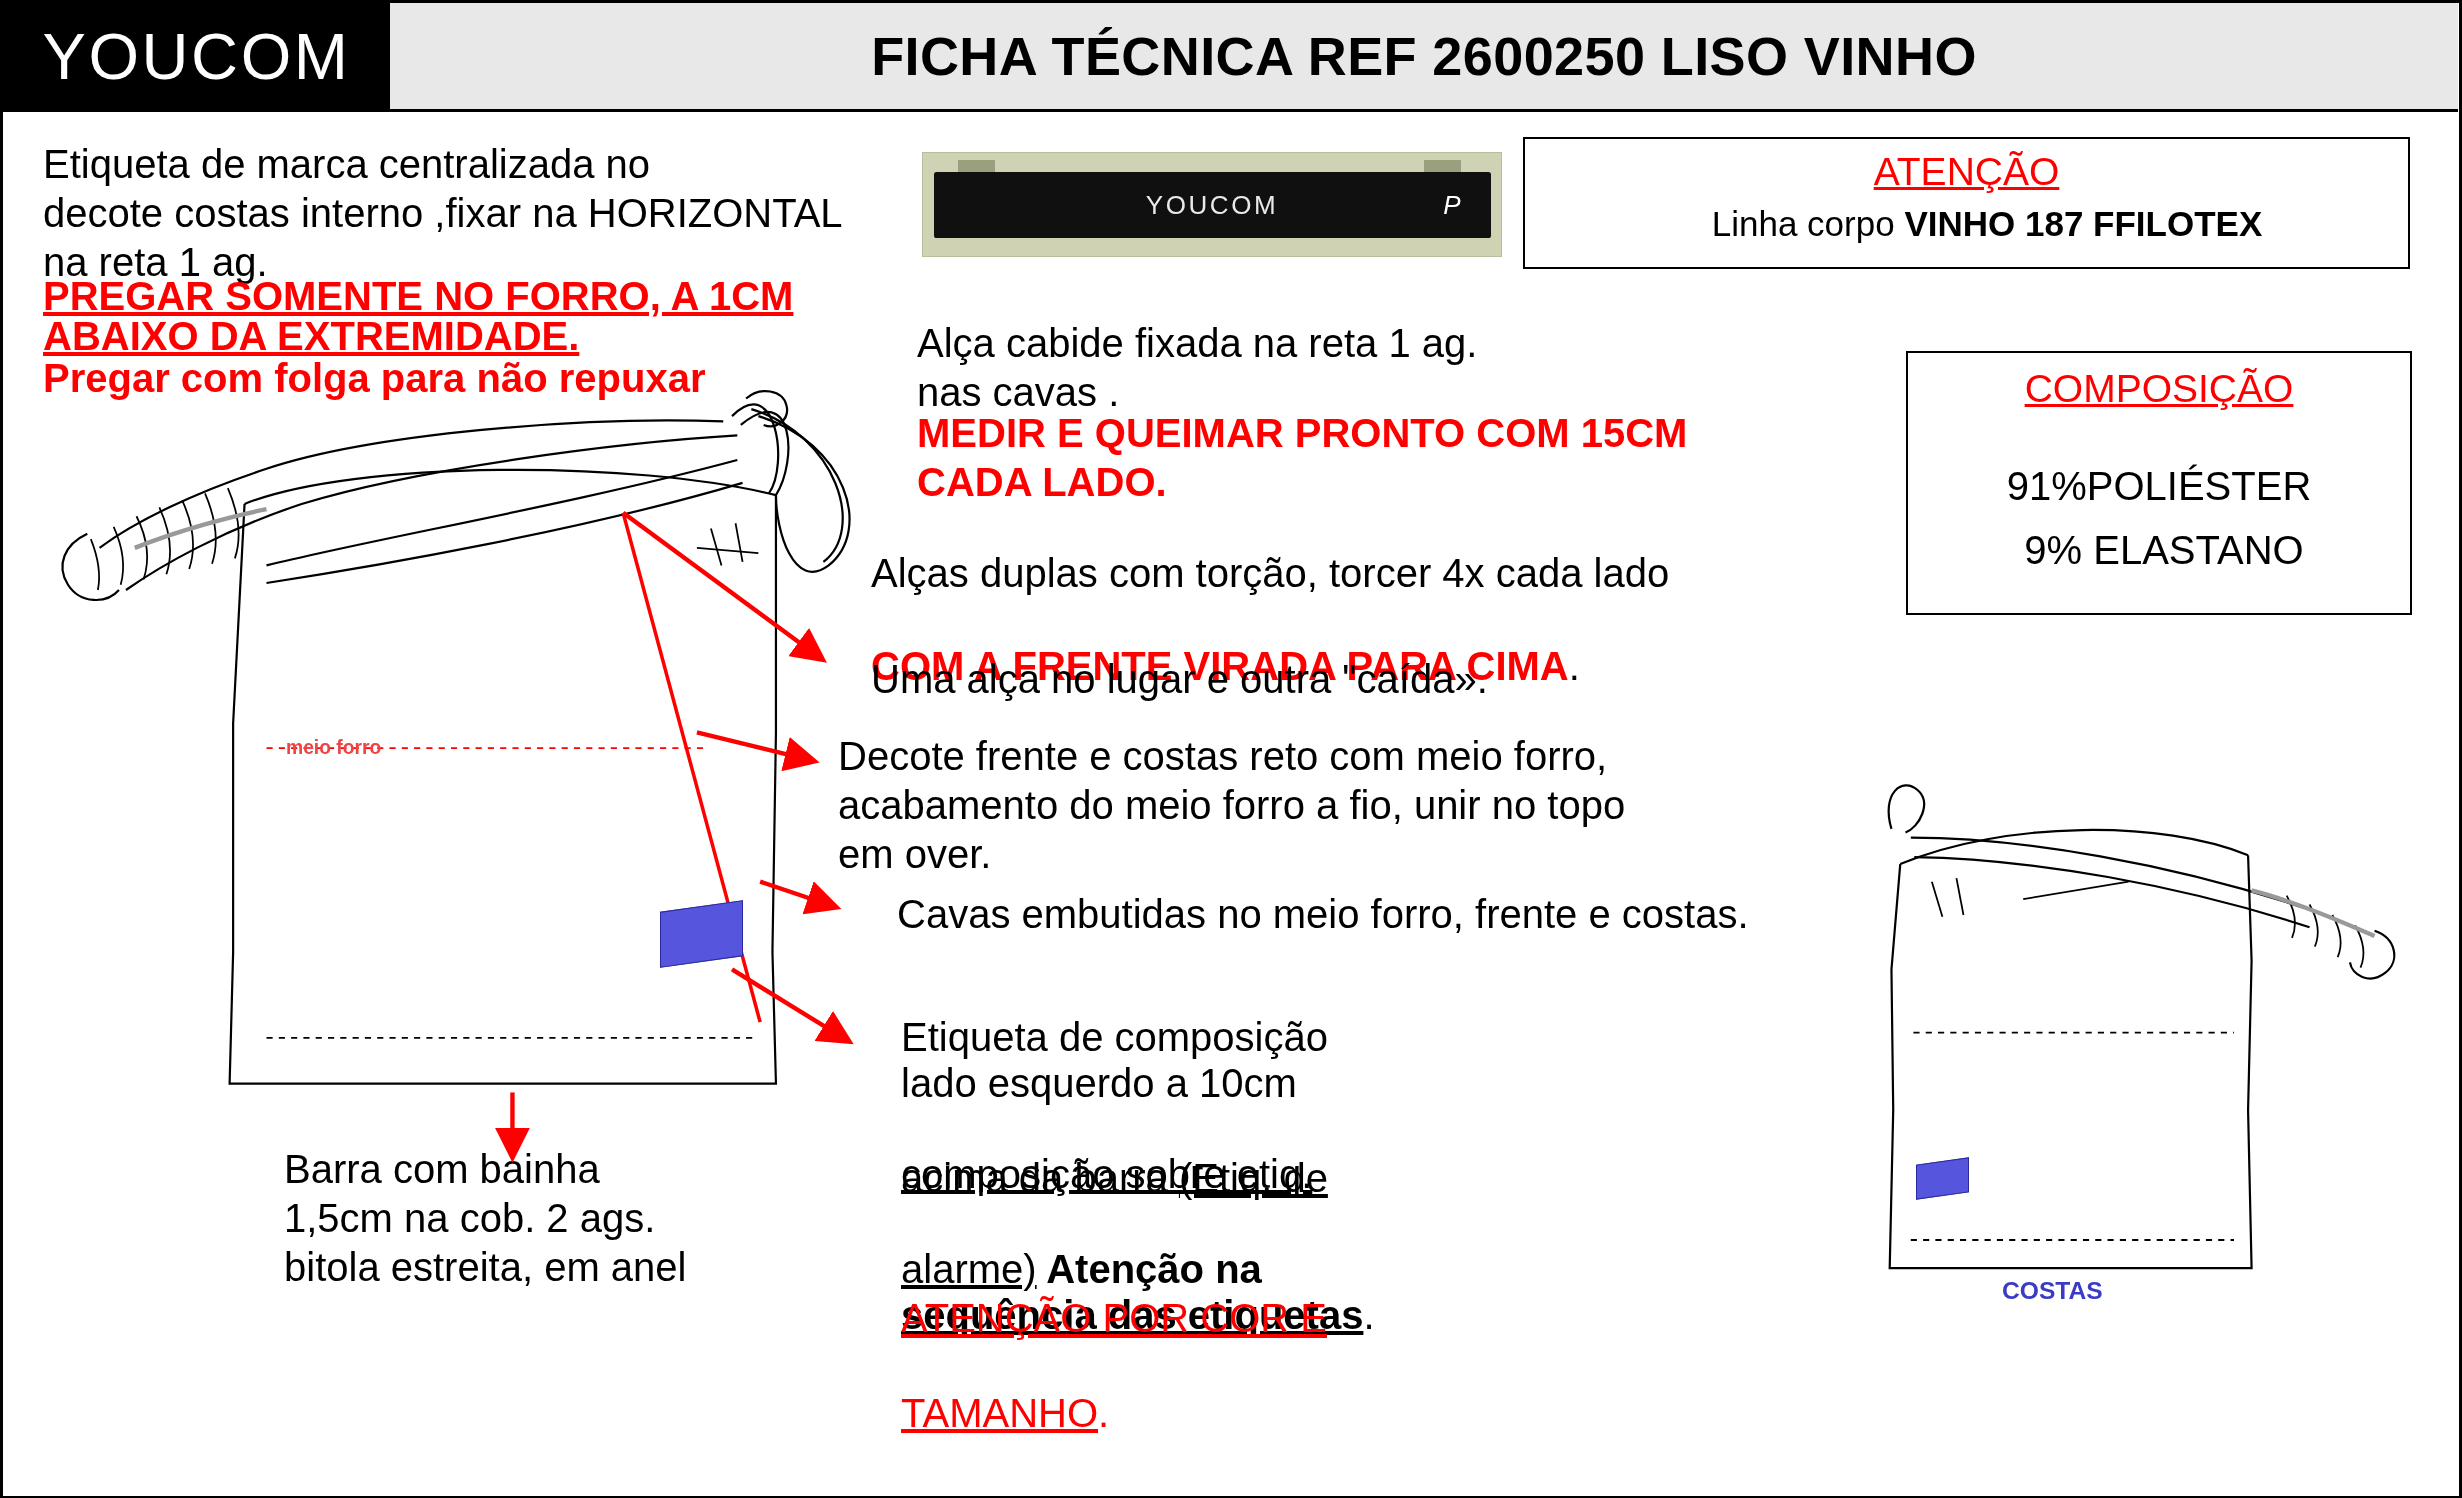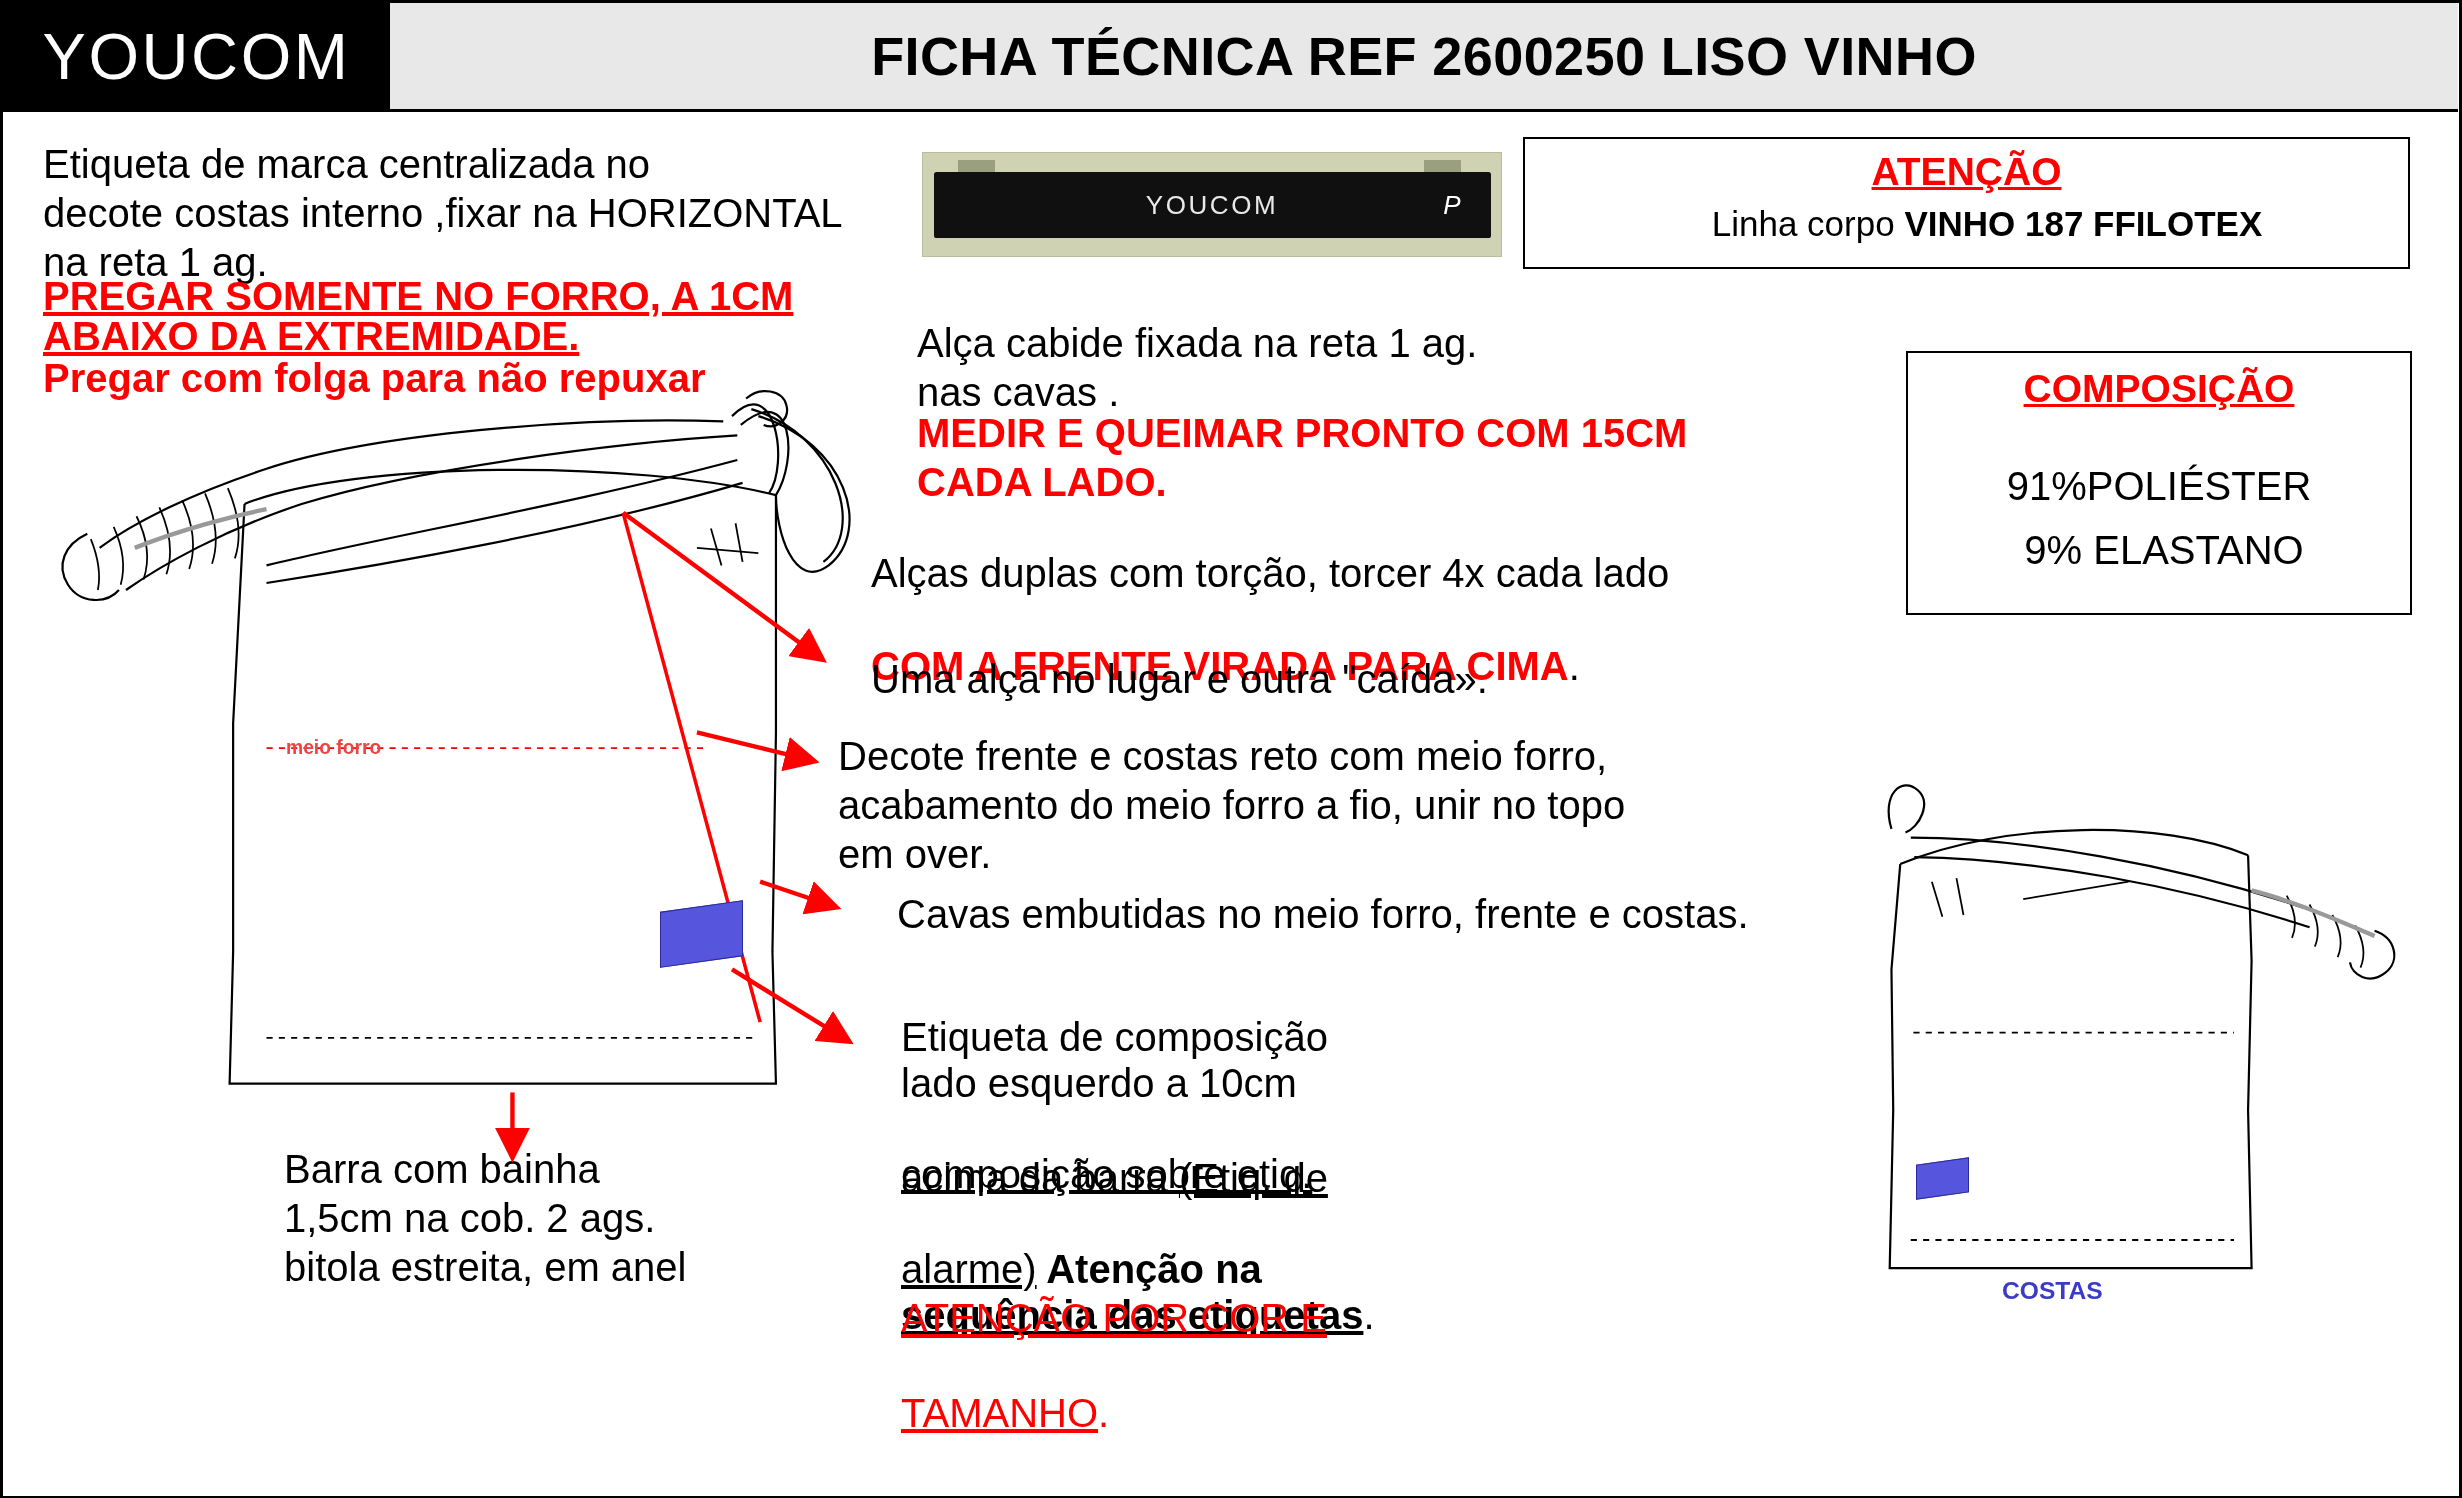--- a/index.html
+++ b/index.html
@@ -76,21 +76,21 @@
   
   .box {
     position: absolute;
     border: 2.6px solid #000;
     box-sizing: border-box;
     background: #fff;
     text-align: center;
   }
   .box-title {
     color: #ff0000;
-    font-weight: bold;
+    font-weight: normal;
     text-decoration: underline;
     font-size: 39px;
   }
   .box-line {
     font-size: 35px;
     color: #000;
   }
 
   
   .label-photo {

